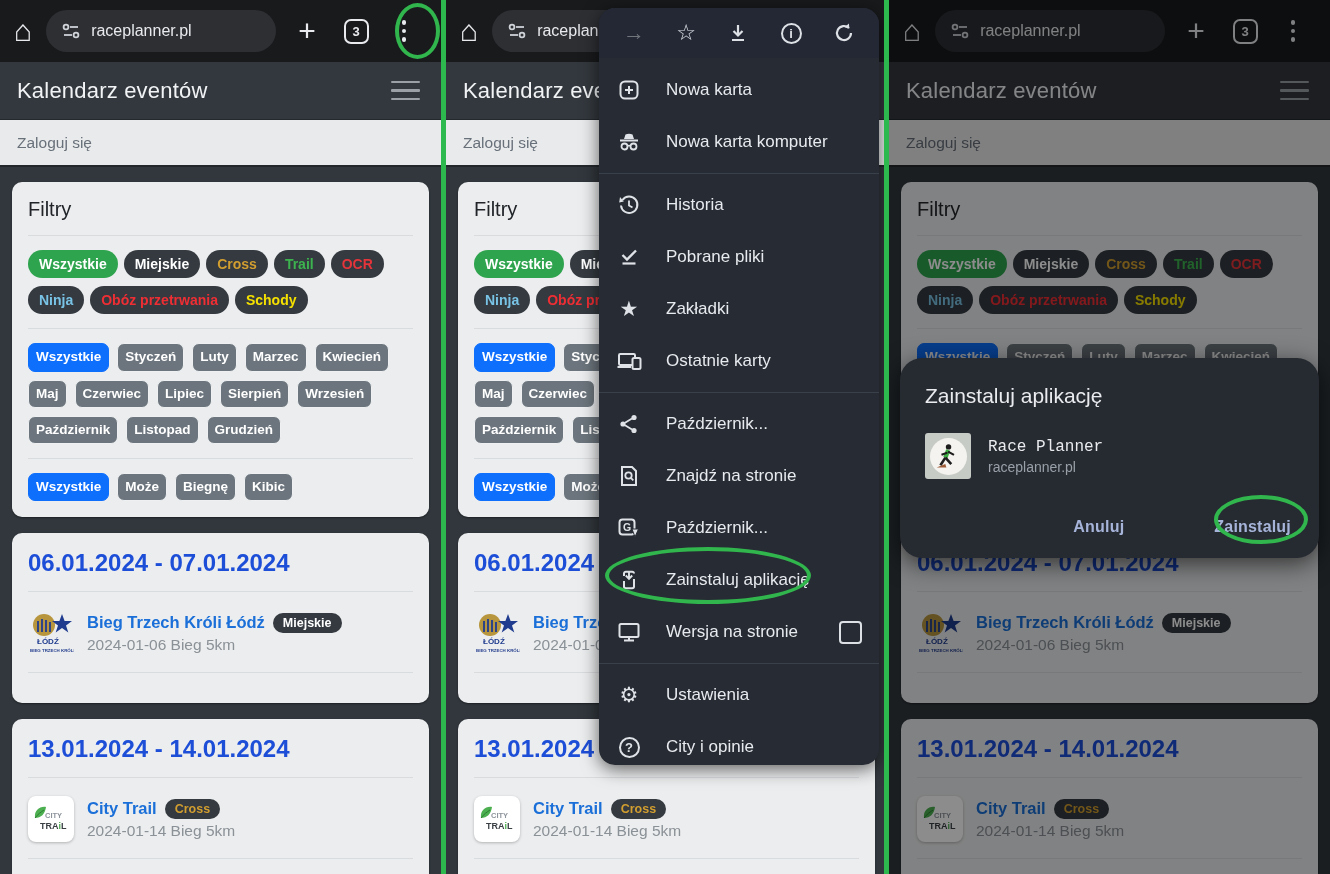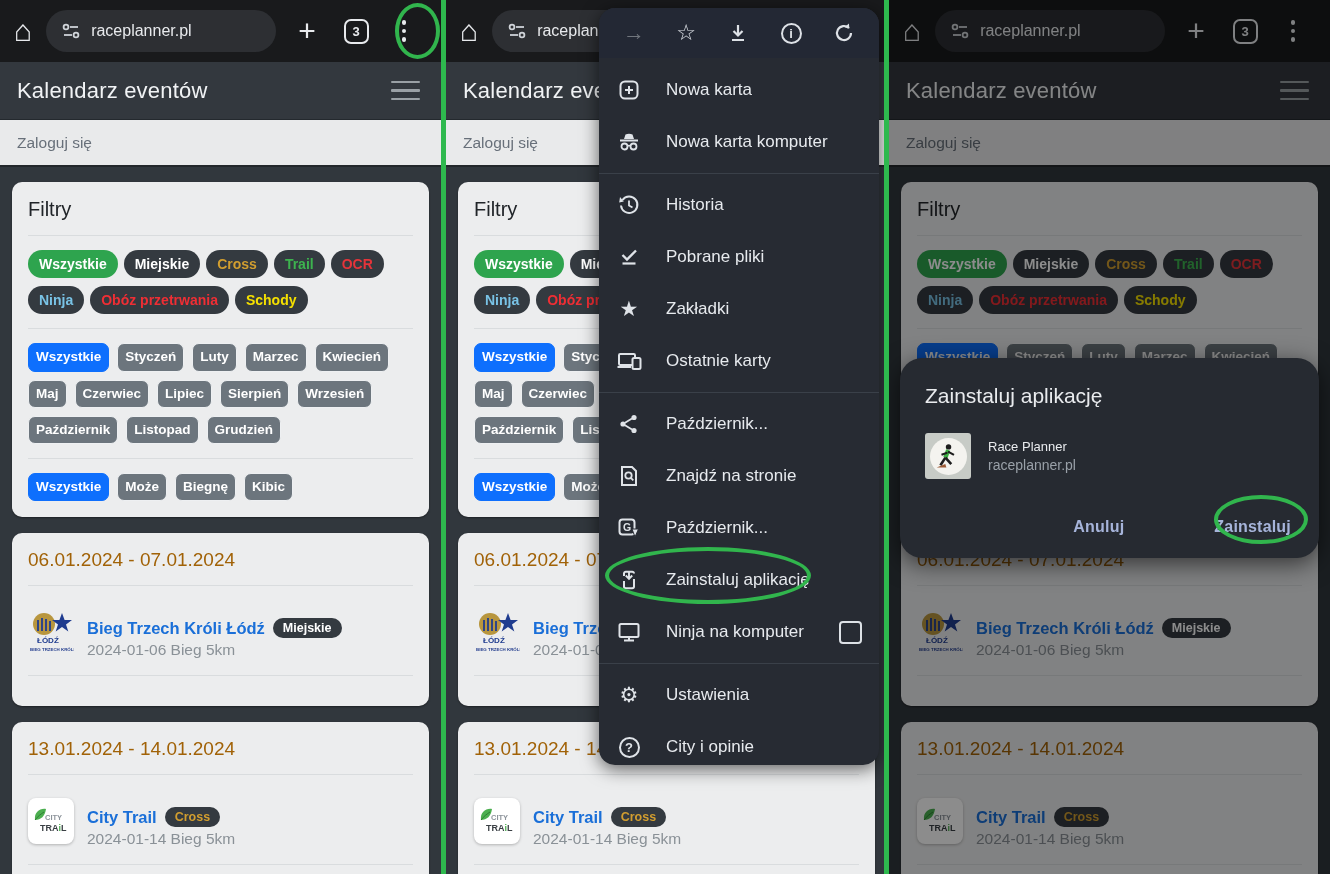--- a/index.html
+++ b/index.html
@@ -34,37 +34,37 @@
   .burger i { width:29px; height:2.6px; background:#9aa0a5; border-radius:1px; }
   .loginbar { height:47px; background:#e9eaeb; display:flex; align-items:center; padding:0 17px;
               color:#68707a; font-size:15.5px; border-bottom:2px solid #23272b; }
 
   
   .pagebg { background:#31373d; padding:15px 12px; display:flex; flex-direction:column; gap:16px;
             height:707px; }
   .card { background:#ecedee; border-radius:10px; padding:16px; box-shadow:0 1px 2px rgba(0,0,0,.4); }
   .card h2 { font-size:20px; font-weight:500; color:#212529; }
   .card hr { border:none; border-top:1px solid #d9dcde; margin:14px 0; }
-  .eventcard h2 { font-size:19px; font-weight:normal; color:#a16207; }
+  .eventcard h2 { font-size:24px; font-weight:bold; color:#1d4ed8; }
 
   .pillrow { display:flex; flex-wrap:wrap; gap:8px 6px; }
   .pill { background:#343a40; color:#fff; font-size:14px; font-weight:bold; padding:5px 11px;
           border-radius:17px; line-height:1.3; white-space:nowrap; }
   .pill.active { background:#2ea44e; }
 
   .btnrow { display:flex; flex-wrap:wrap; gap:8px; }
   .btn { background:#6c757d; color:#fff; font-size:13.5px; font-weight:bold; padding:4px 7px;
          border-radius:7px; border:1px solid #eef0f2; line-height:1.35; white-space:nowrap; }
   .btn.active { background:#0e6ffd; border-color:#0e6ffd; }
 
   .eventrow { display:flex; align-items:center; gap:13px; padding:4px 0 2px 0; }
   .evlogo { width:46px; height:46px; flex:none; }
   .evlogo.boxed { background:#fff; border-radius:8px; box-shadow:0 1px 3px rgba(0,0,0,.25); }
   .evtext { display:flex; flex-direction:column; gap:3px; }
-  .evtitle { display:flex; align-items:center; gap:8px;margin-top:14px; }
+  .evtitle { display:flex; align-items:center; gap:8px; }
   .evlink { color:#1a6fd8; font-size:16.5px; font-weight:bold; }
   .badge { background:#343a40; font-size:12.5px; font-weight:bold; padding:3px 10px; border-radius:12px; }
   .evdetails { color:#8a9197; font-size:15.5px; }
 
   
   .menu { position:absolute; top:8px; left:153px; width:280px; height:757px; background:#272b33;
           border-radius:16px; z-index:20; box-shadow:0 4px 18px rgba(0,0,0,.6); overflow:hidden; }
   .menu-iconrow { height:50px; background:#232834; display:flex; align-items:center;
                   justify-content:space-between; padding:0 24px; }
   .mi-top { color:#dde1e6; font-size:22px; line-height:1; }
@@ -82,21 +82,21 @@
   
   .scrim { position:absolute; inset:0; background:rgba(0,0,0,.45); z-index:10; }
   .dialog { position:absolute; left:11px; width:419px; top:358px; height:200px; background:#262a31;
             border-radius:22px; z-index:15; padding:26px 25px; box-shadow:0 6px 24px rgba(0,0,0,.6); }
   .dlg-title { color:#e9ebee; font-size:21px; }
   .dlg-approw { display:flex; align-items:center; gap:17px; margin-top:25px; }
   .appicon { width:46px; height:46px; background:#c7cbc6; border-radius:3px; display:flex;
              align-items:center; justify-content:center; flex:none; }
   .appicon .ring { width:37px; height:37px; background:#f4f3ef; border-radius:50%; display:flex;
                    align-items:center; justify-content:center; }
-  .dlg-appname { color:#e9ebee; font-size:13px; }
+  .dlg-appname { color:#e9ebee; font-size:16px;font-family:Liberation Mono, monospace; }
   .dlg-domain { color:#99a0a8; font-size:14px; margin-top:3px; }
   .dlg-actions { position:absolute; right:28px; bottom:22px; display:flex; gap:90px; }
   .dlg-btn { color:#a6b4da; font-size:16px; font-weight:bold; letter-spacing:.2px; }
 
   
   .ring-annot { position:absolute; border:4px solid #31b54d; border-radius:50%; z-index:30; }
   .r-kebab { left:395px; top:3px; width:45px; height:56px; }
   .r-install-item { left:159px; top:547px; width:206px; height:57px; z-index:30; }
   .r-install-btn { left:325px; top:495px; width:94px; height:49px; z-index:30; }
 
@@ -474,21 +474,21 @@
             <span class="lbl">Zainstaluj aplikację</span>
         </li>
         <li class="mitem">
           <span class="ic">
             <svg width="24" height="22" viewBox="0 0 24 22">
                 <rect x="2.5" y="3" width="19" height="13" rx="1.5" fill="none" stroke="#dfe3e8" stroke-width="2"></rect>
                 <line x1="12" y1="16" x2="12" y2="19" stroke="#dfe3e8" stroke-width="2"></line>
                 <line x1="7" y1="19.5" x2="17" y2="19.5" stroke="#dfe3e8" stroke-width="2"></line>
               </svg>
           </span>
-            <span class="lbl">Ninja na komputer</span>
+            <span class="lbl">Wersja na stronie</span>
           <span class="mcheck"></span>
         </li>
         <hr class="sep">
         <li class="mitem">
           <span class="ic">⚙</span>
           <span class="lbl">Ustawienia</span>
         </li>
         <li class="mitem">
           <span class="ic">
               <span class="circle-ic" style="border-color:#dfe3e8;color:#dfe3e8;">?</span>

